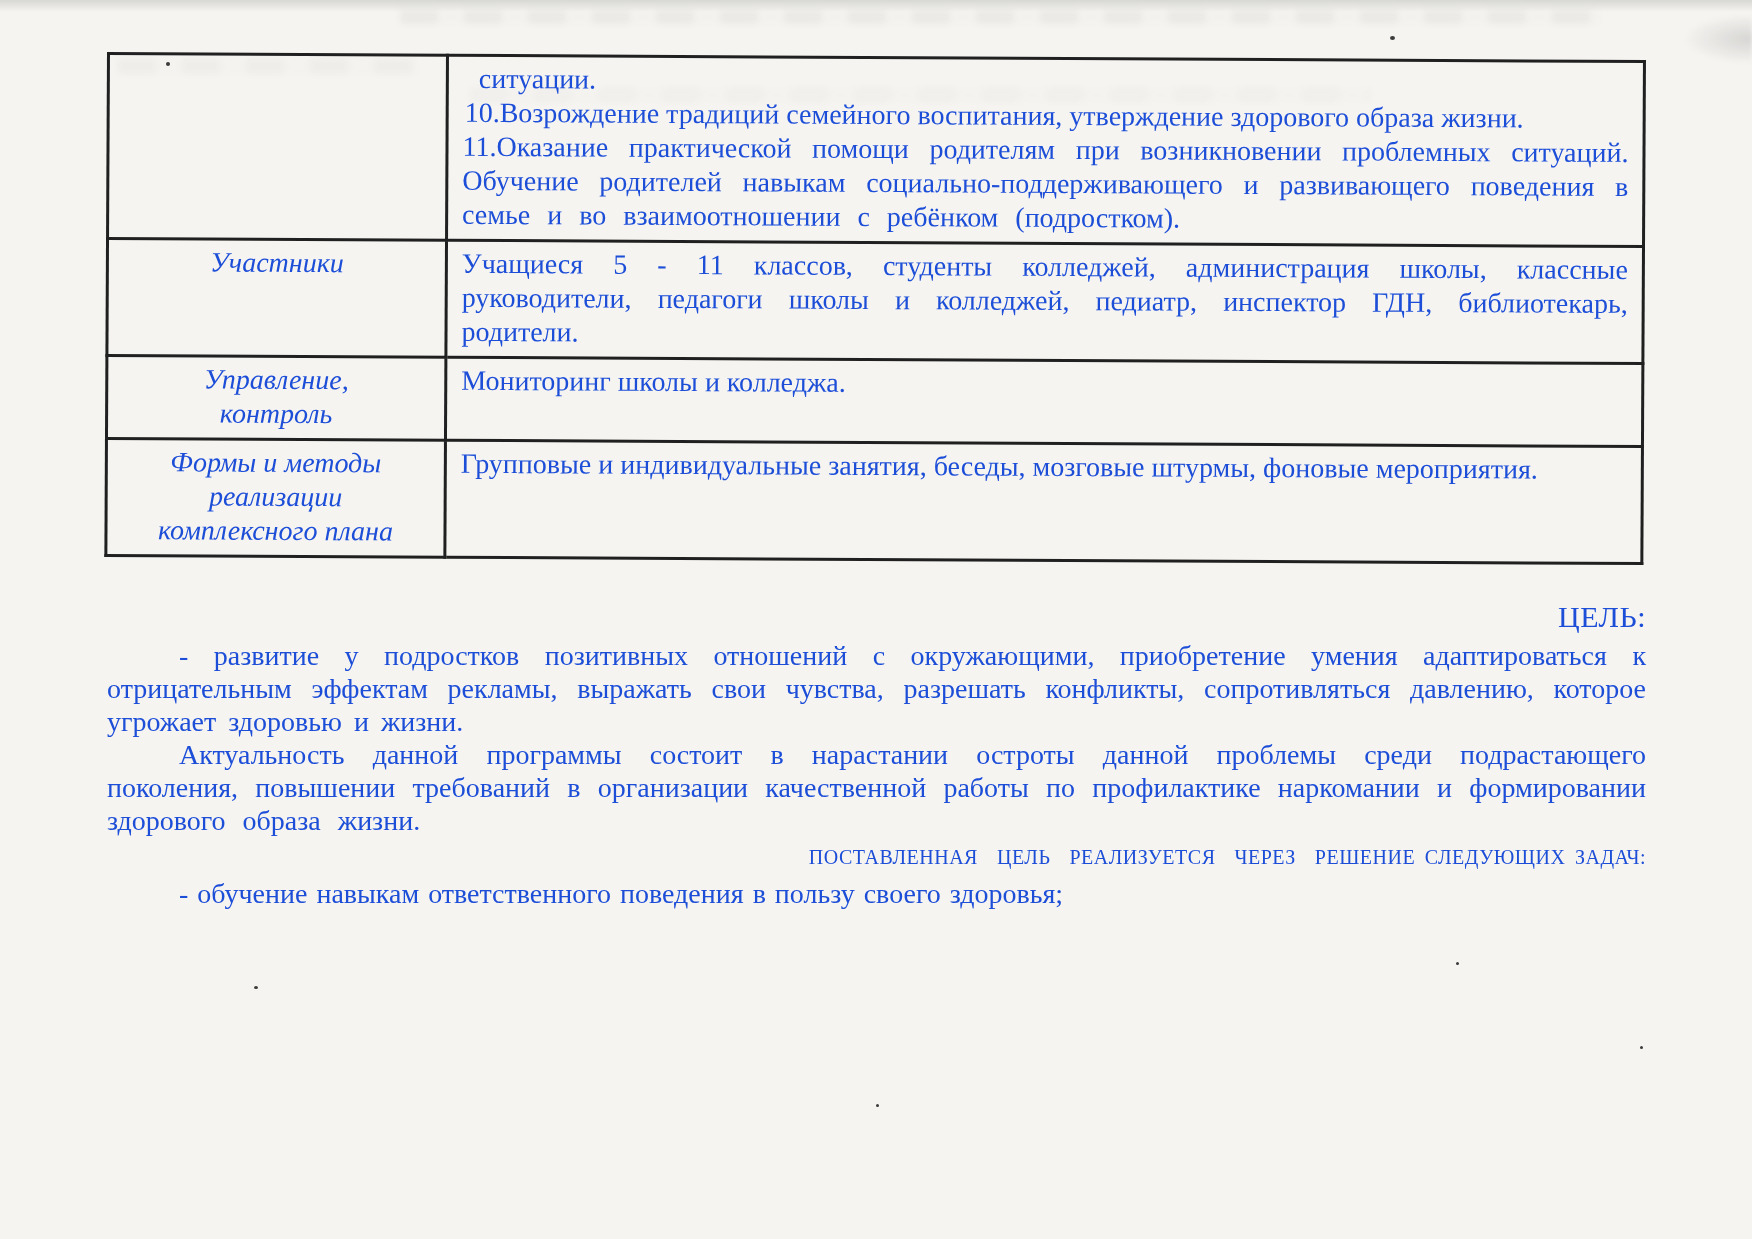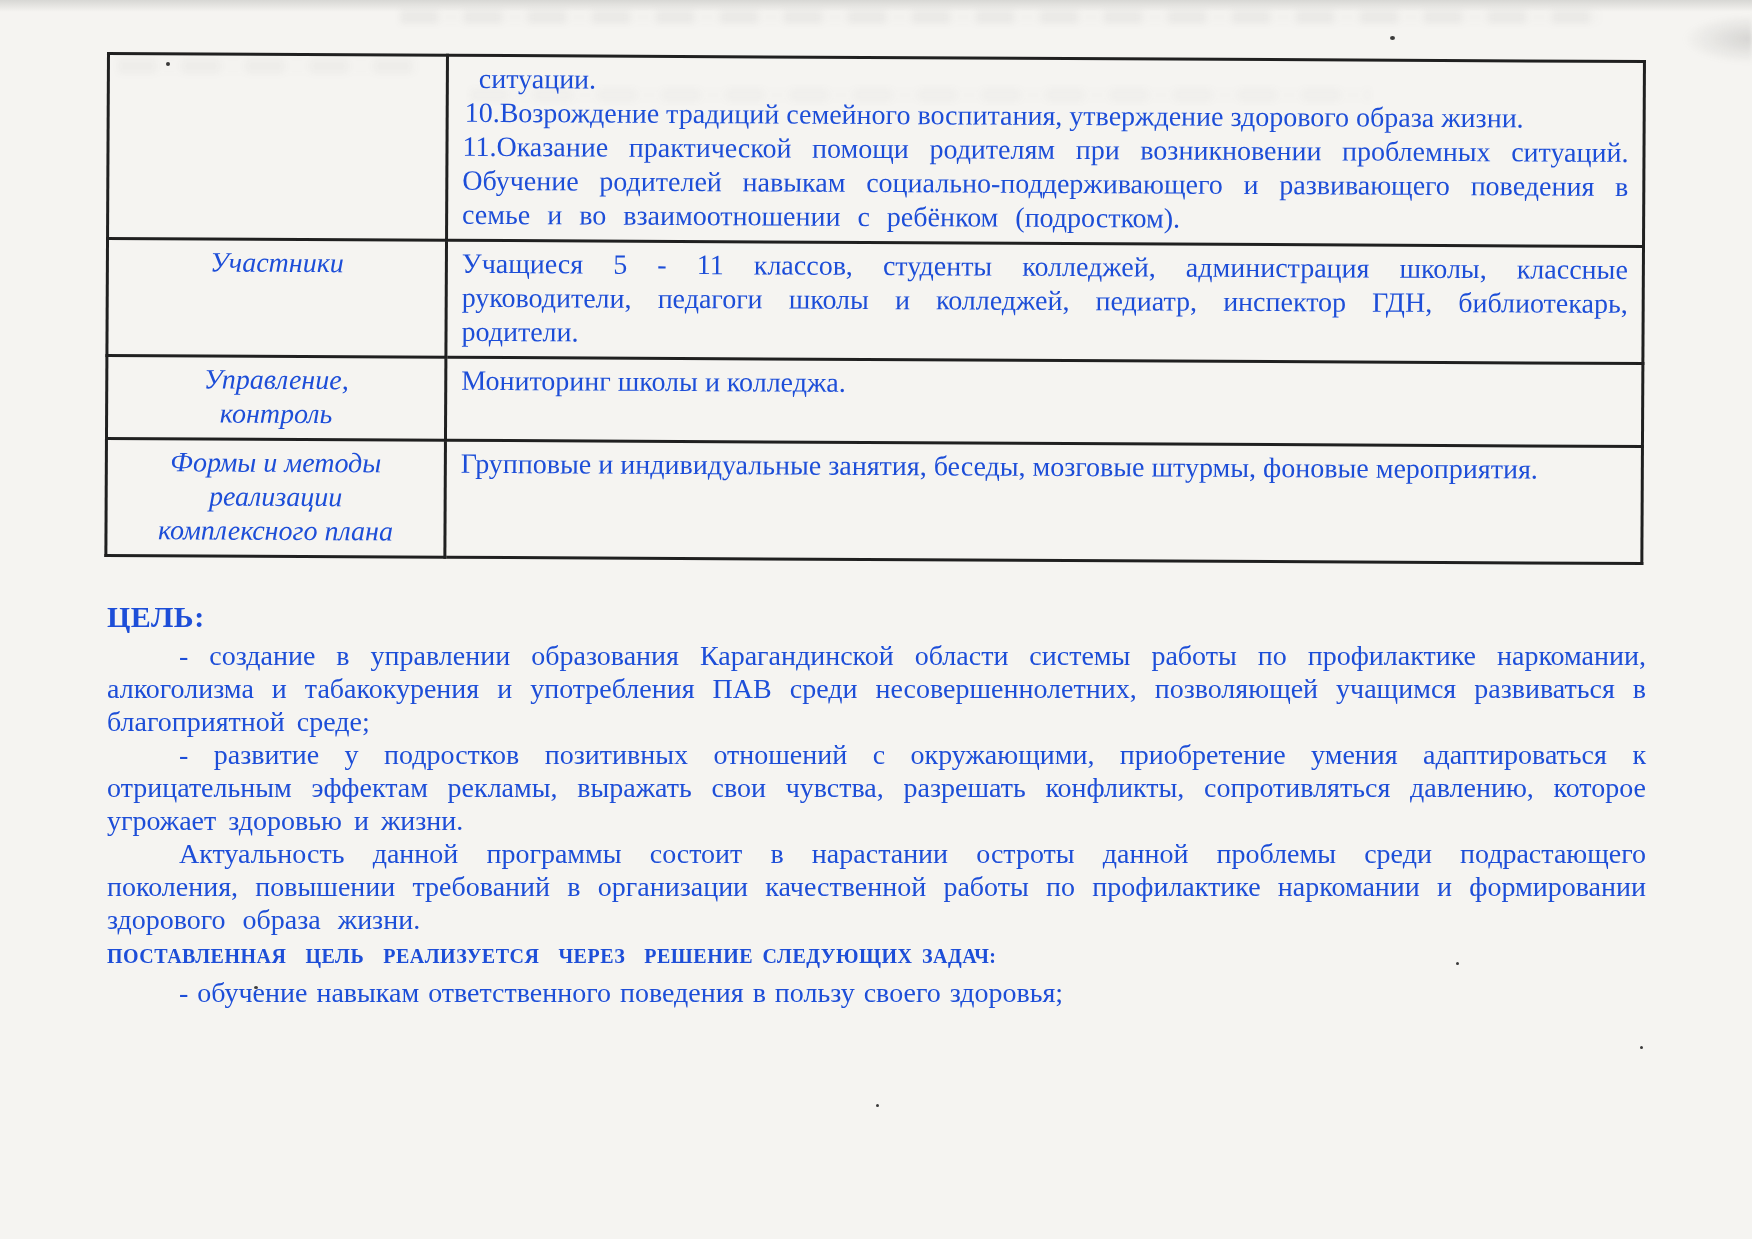--- a/index.html
+++ b/index.html
@@ -37,21 +37,21 @@
   td.label-cell .label-wrap{max-width:258px;margin:0 auto;}
   .cell-line{text-align:left;}
   .cell-line.ind1{padding-left:16px;}
   .cell-line.ind2{padding-left:2px;}
   .cell-just{text-align:justify;word-spacing:10px;}
   .cell-just.ws12{word-spacing:12px;}
 
   
   .body-text{margin-top:42px;font-size:28px;line-height:33px;}
   .sec-heading{
-    text-align:left;font-weight:bold;font-size:30px;line-height:36px;
+    text-align:right;font-weight:normal;font-size:30px;line-height:36px;
     margin:0 0 4px 0;letter-spacing:.5px;white-space:pre-wrap;
   }
   .sec-heading.tasks{font-size:20px;margin:2px 0 2px 0;word-spacing:4px;}
   .body-text p{
     margin:0;text-align:justify;text-indent:72px;word-spacing:5px;
   }
   .body-text p.ws10{word-spacing:10px;}
   .body-text p.single{word-spacing:2px;}
 </style>
 </head>
@@ -107,21 +107,20 @@
         </td>
         <td>
           <div class="cell-line">Групповые и индивидуальные занятия, беседы, мозговые штурмы, фоновые мероприятия.</div>
         </td>
       </tr>
     </tbody>
       </table>
 
     <div class="body-text">
       <div class="sec-heading">ЦЕЛЬ:</div>
-      <p>- создание в управлении образования Карагандинской области системы работы по профилактике наркомании, алкоголизма и табакокурения и употребления ПАВ среди несовершеннолетних, позволяющей учащимся развиваться в благоприятной среде;</p>
       <p>- развитие у подростков позитивных отношений с окружающими, приобретение умения адаптироваться к отрицательным эффектам рекламы, выражать свои чувства, разрешать конфликты, сопротивляться давлению, которое угрожает здоровью и жизни.</p>
       <p class="ws10">Актуальность данной программы состоит в нарастании остроты данной проблемы среди подрастающего поколения, повышении требований в организации качественной работы по профилактике наркомании и формировании здорового образа жизни.</p>
 
       <div class="sec-heading tasks">ПОСТАВЛЕННАЯ  ЦЕЛЬ  РЕАЛИЗУЕТСЯ  ЧЕРЕЗ  РЕШЕНИЕ СЛЕДУЮЩИХ ЗАДАЧ:</div>
       <p class="single">- обучение навыкам ответственного поведения в пользу своего здоровья;</p>
     </div>
 
   </div>
 </div>
 

